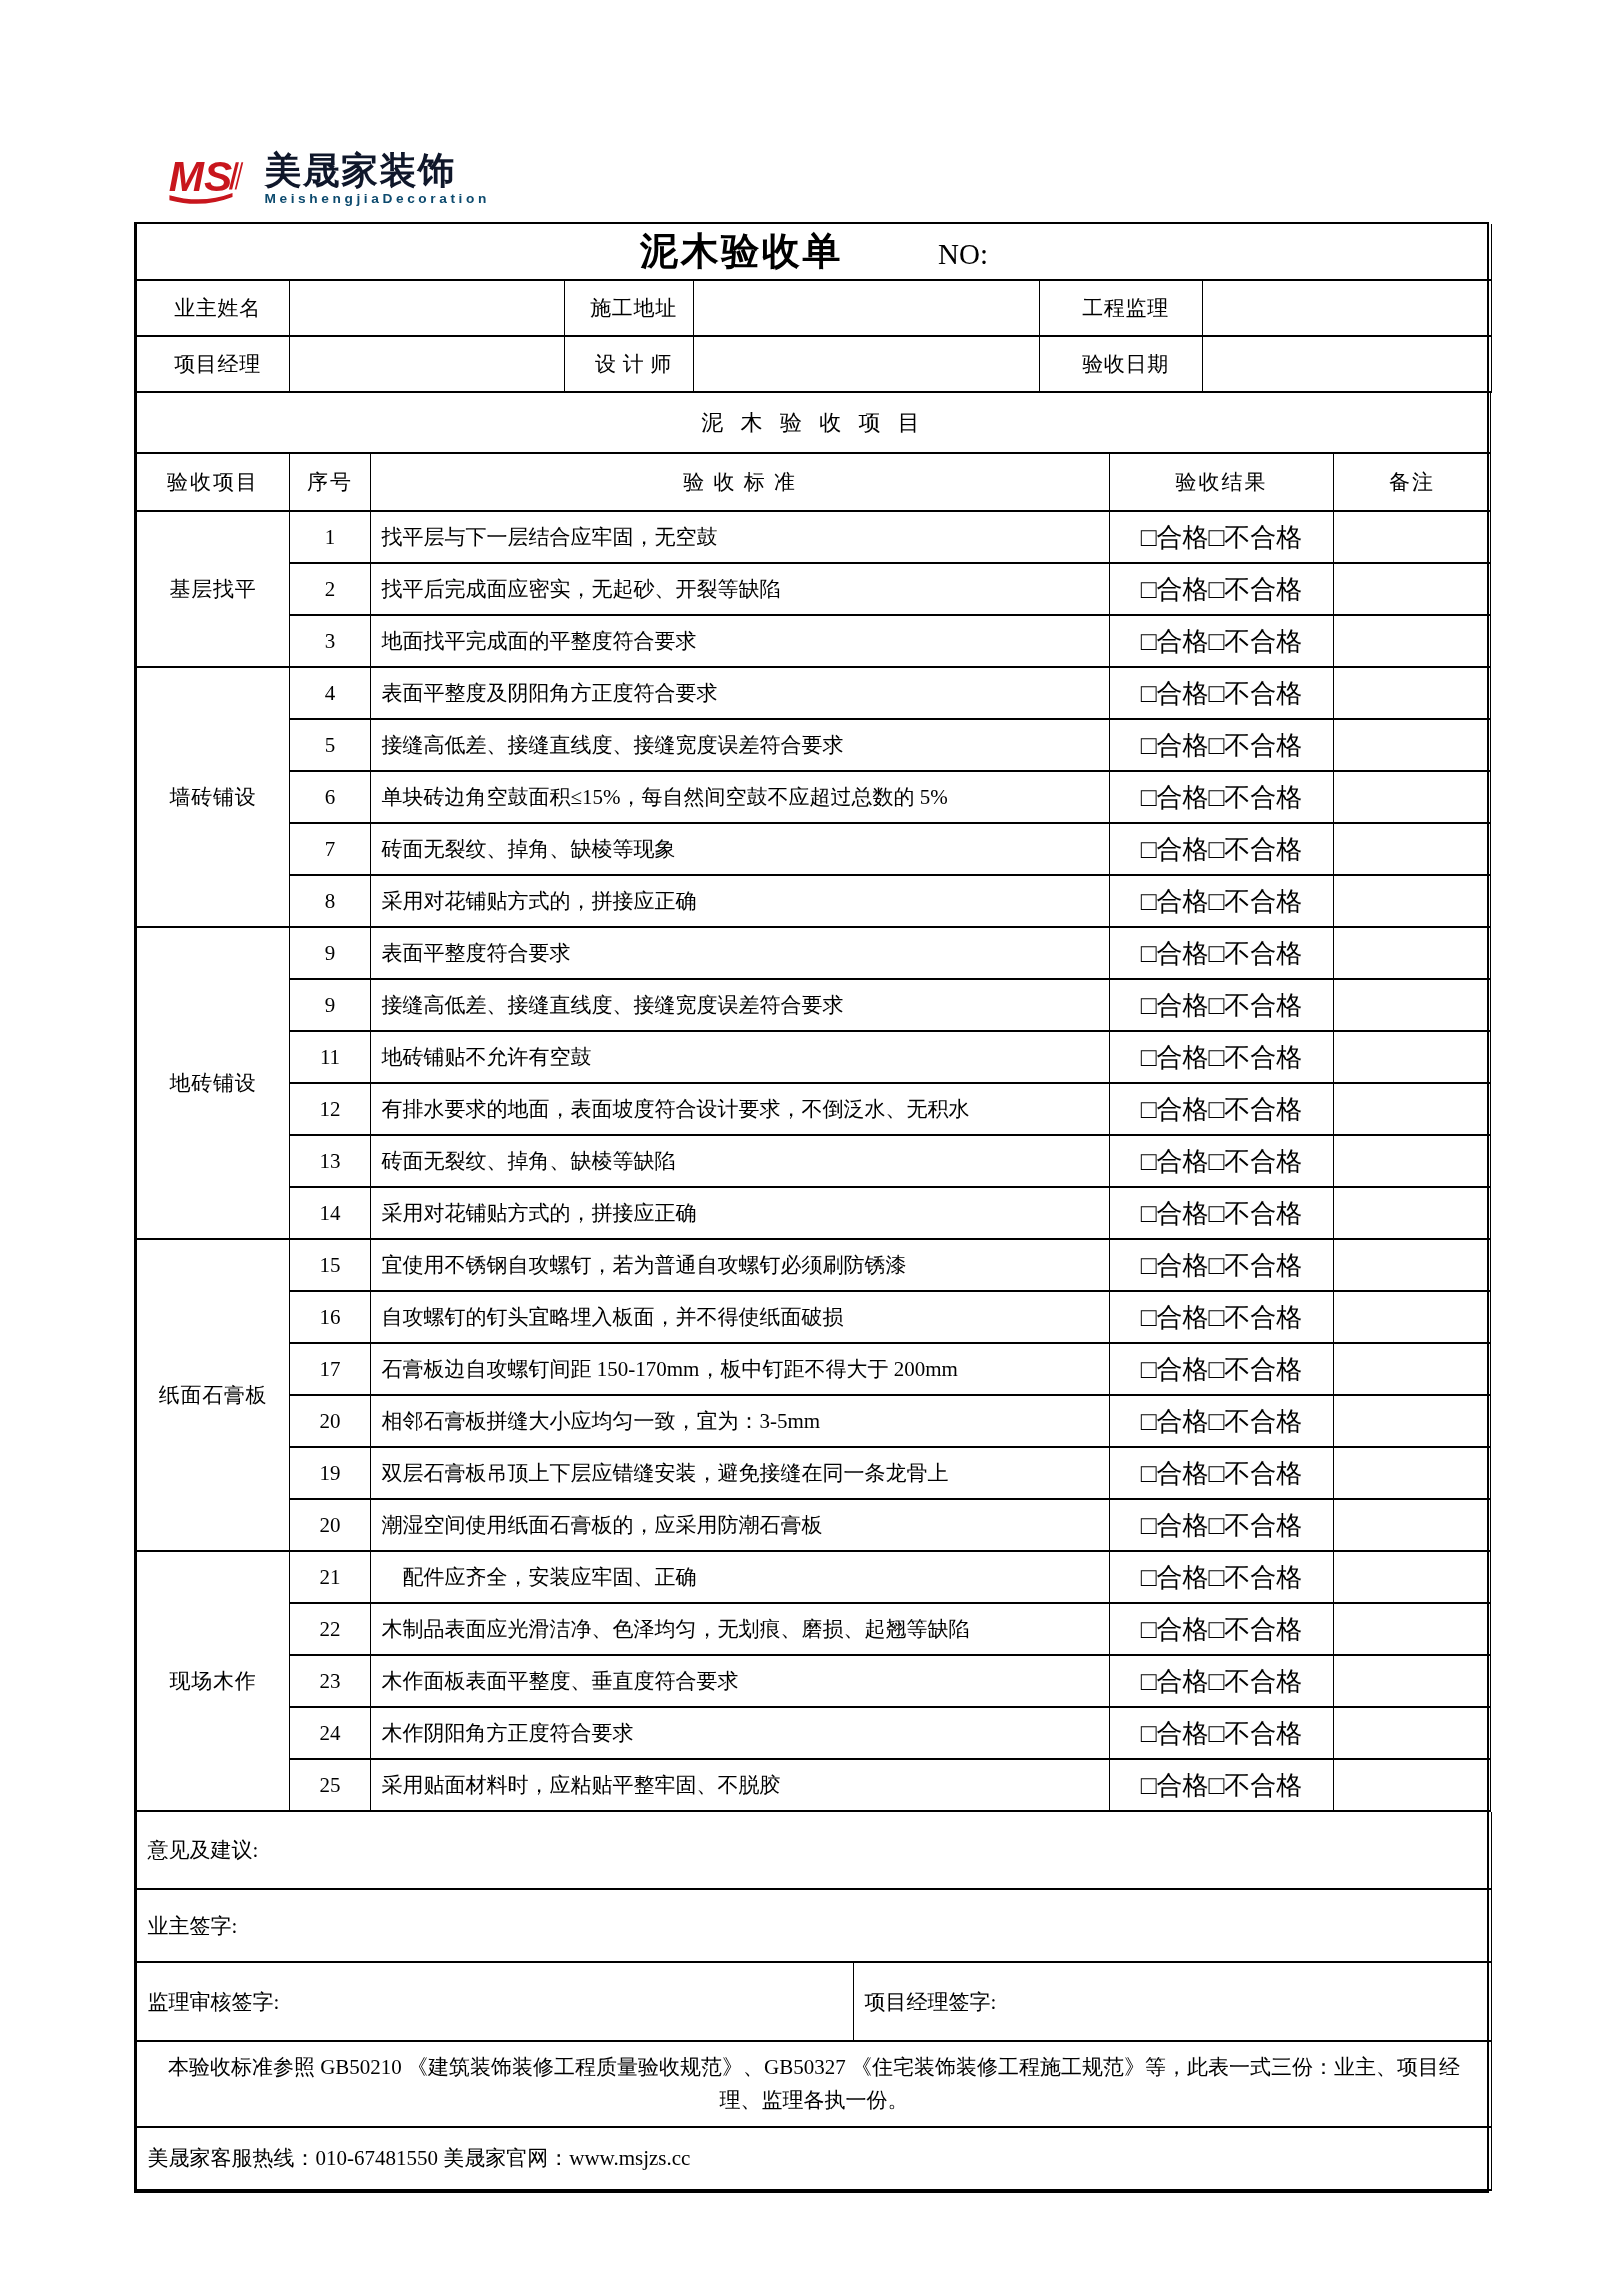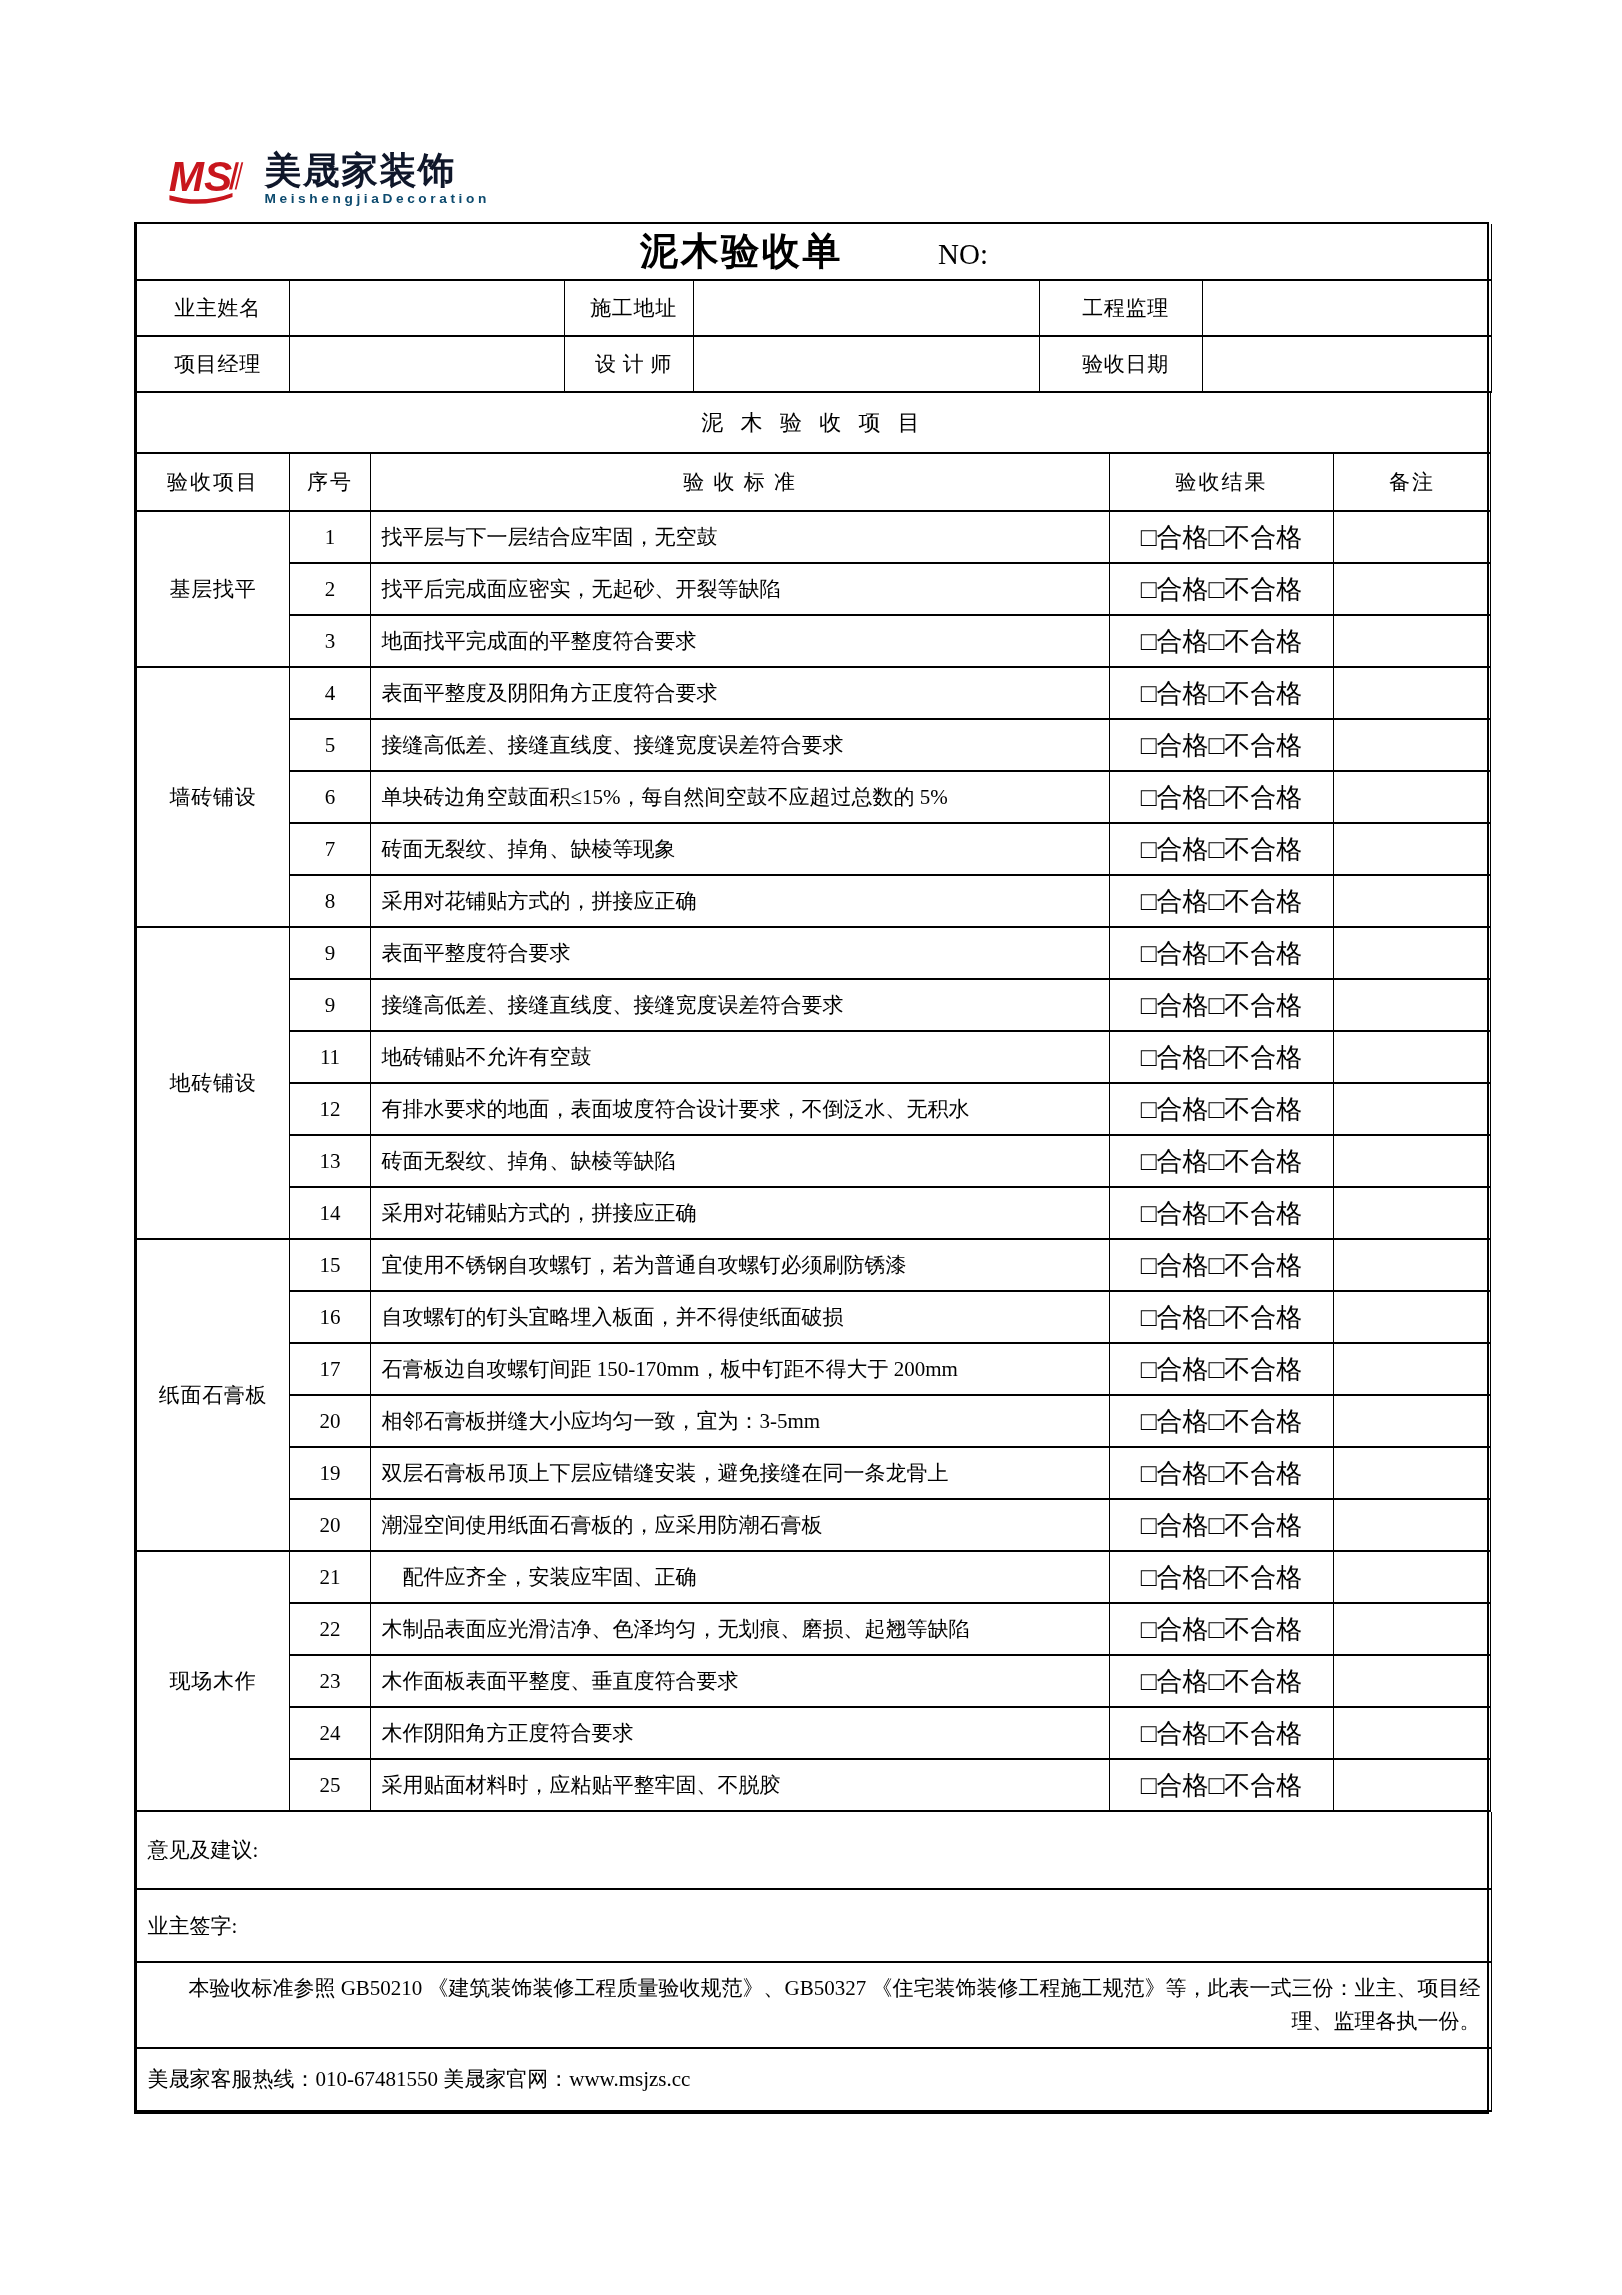--- a/index.html
+++ b/index.html
@@ -73,21 +73,21 @@
   .section-cell { text-align: center; letter-spacing: 0.7px; }
   .no-cell { text-align: center; }
   .standard-cell { text-align: left; padding-left: 10.5px; }
   .result-cell { text-align: center; padding: 0 2.6px; font-size: 26px; }
   .remark-cell {}
   .item-row td { height: 52px; }
 
   .suggest-cell { height: 77px; text-align: left; padding-left: 10.5px; }
   .owner-sign-cell { height: 73px; text-align: left; padding-left: 10.5px; }
   .sign-row td { height: 79px; text-align: left; padding-left: 10.5px; }
-  .note-cell { padding: 9.2px 10.5px; font-size: 21px; line-height: 1.55; text-align: right; }
+  .note-cell { padding: 9.2px 10.5px; font-size: 21px; line-height: 1.55; text-align: center; }
   .hotline-cell { height: 63px; text-align: left; padding-left: 10.5px; }
 </style>
 </head>
 <body>
 
 <div class="logo">
   <svg width="86" height="64" viewBox="0 0 240 150" aria-hidden="true">
     <text x="2" y="108" font-family="Liberation Sans, sans-serif" font-size="118" font-weight="900" font-style="italic" fill="#c8161d">MS</text>
     <rect x="196" y="28" width="9" height="76" fill="#c8161d" transform="skewX(-14)"></rect>
     <rect x="212" y="28" width="5" height="76" fill="#c8161d" transform="skewX(-14)"></rect>
@@ -317,20 +317,24 @@
       <col style="width:717px">
         <col style="width:638px">
     </colgroup>
     <tbody>
       <tr>
         <td colspan="2" class="suggest-cell">意见及建议:</td>
       </tr>
       <tr>
         <td colspan="2" class="owner-sign-cell">业主签字:</td>
       </tr>
+      <tr class="sign-row">
+        <td>监理审核签字:</td>
+        <td>项目经理签字:</td>
+      </tr>
       <tr>
         <td colspan="2" class="note-cell">本验收标准参照 GB50210 《建筑装饰装修工程质量验收规范》、GB50327 《住宅装饰装修工程施工规范》等，此表一式三份：业主、项目经理、监理各执一份。</td>
       </tr>
       <tr>
         <td colspan="2" class="hotline-cell">美晟家客服热线：010-67481550 美晟家官网：www.msjzs.cc</td>
       </tr>
     </tbody>
   </table>
 
 </div>

